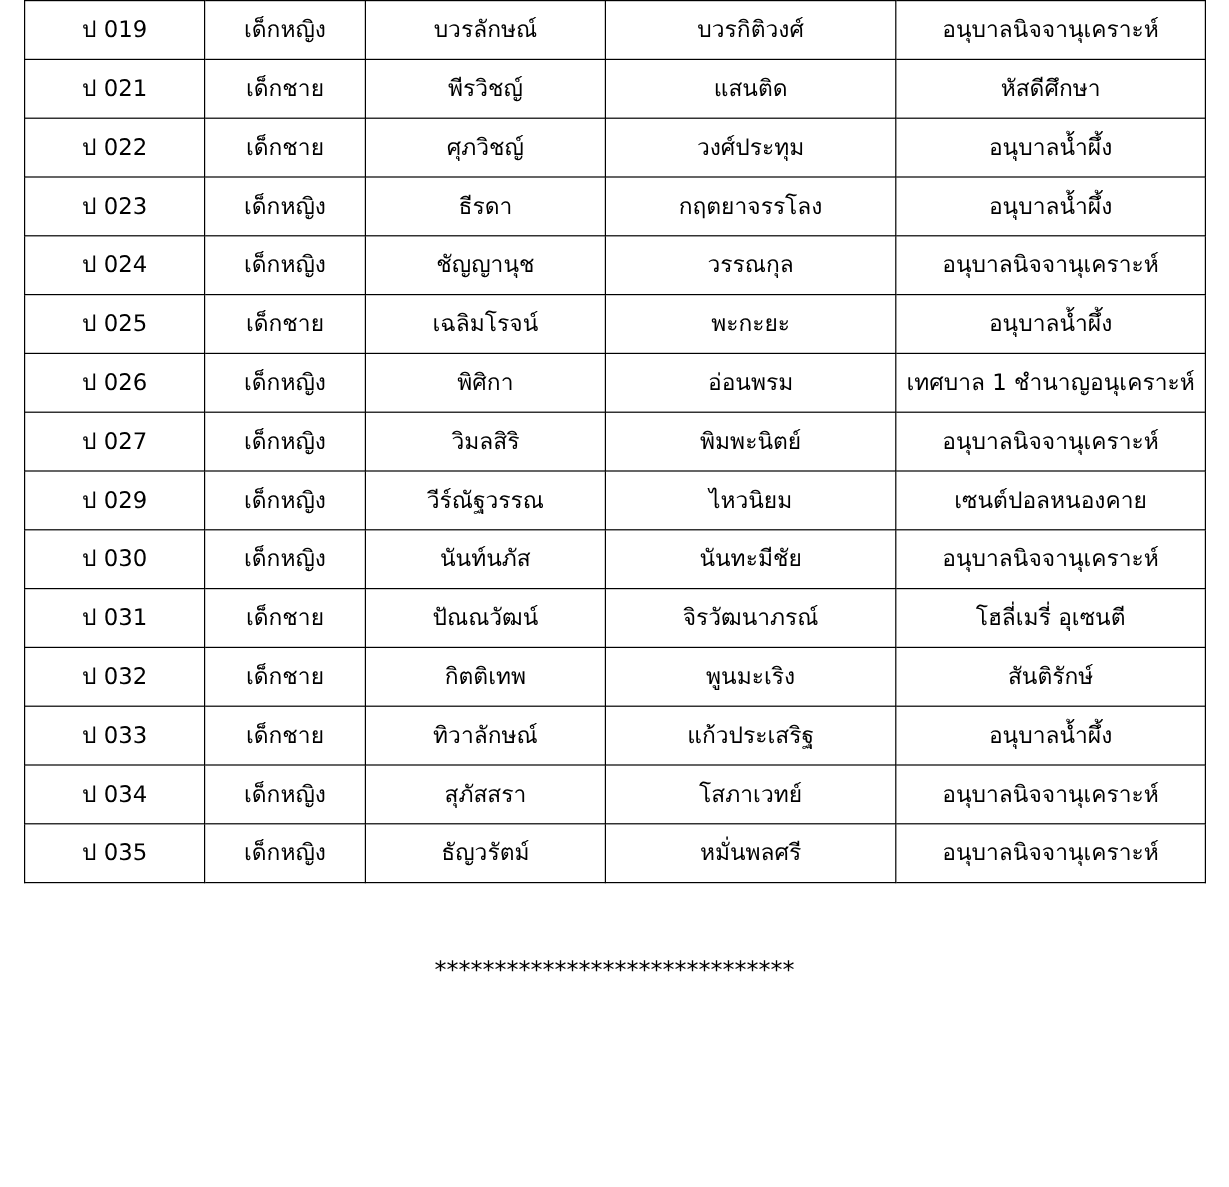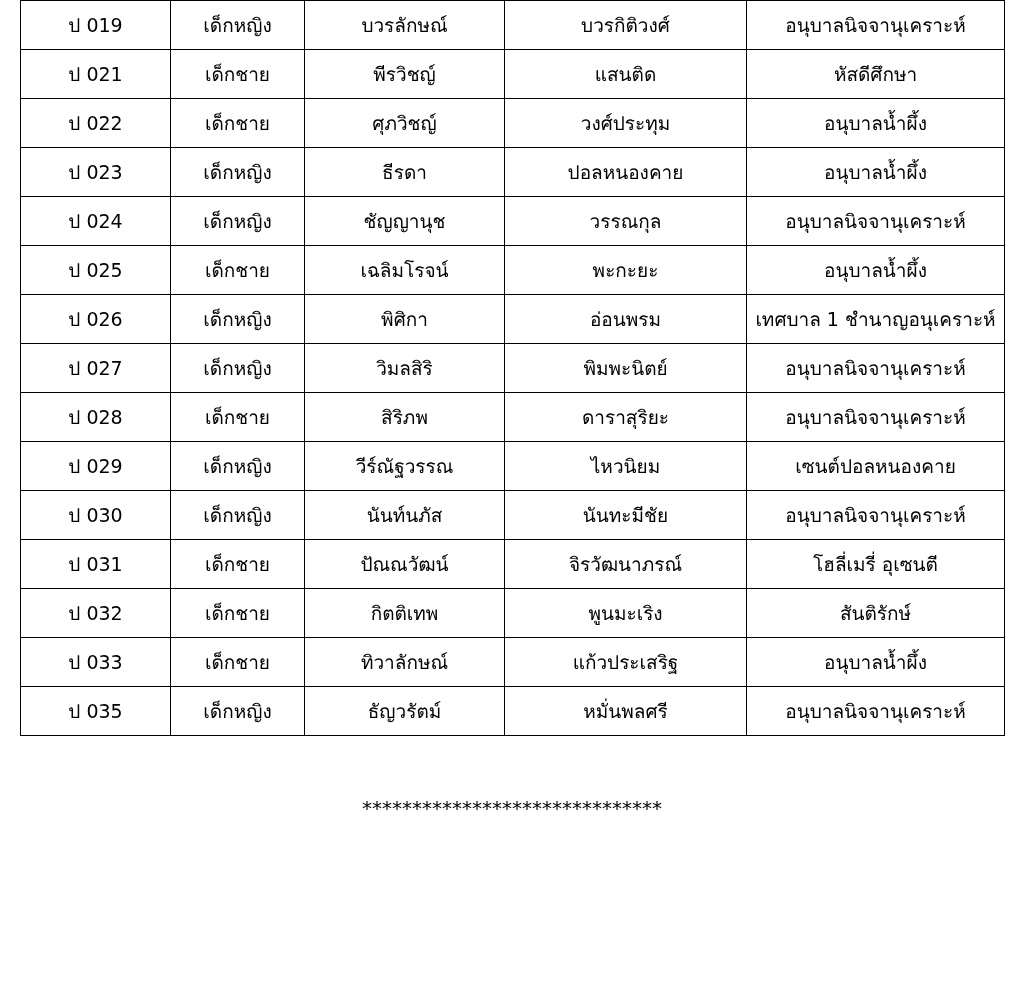--- a/index.html
+++ b/index.html
@@ -84,21 +84,21 @@
           <td>ป 022</td>
           <td>เด็กชาย</td>
           <td>ศุภวิชญ์</td>
           <td>วงศ์ประทุม</td>
           <td>อนุบาลน้ำผึ้ง</td>
         </tr>
         <tr>
           <td>ป 023</td>
           <td>เด็กหญิง</td>
           <td>ธีรดา</td>
-          <td>ปอลหนองคาย</td>
+          <td>กฤตยาจรรโลง</td>
           <td>อนุบาลน้ำผึ้ง</td>
         </tr>
         <tr>
           <td>ป 024</td>
           <td>เด็กหญิง</td>
           <td>ชัญญานุช</td>
           <td>วรรณกุล</td>
           <td>อนุบาลนิจจานุเคราะห์</td>
         </tr>
         <tr>
@@ -113,27 +113,20 @@
           <td>เด็กหญิง</td>
           <td>พิศิกา</td>
           <td>อ่อนพรม</td>
           <td>เทศบาล 1 ชำนาญอนุเคราะห์</td>
         </tr>
         <tr>
           <td>ป 027</td>
           <td>เด็กหญิง</td>
           <td>วิมลสิริ</td>
           <td>พิมพะนิตย์</td>
-          <td>อนุบาลนิจจานุเคราะห์</td>
-        </tr>
-        <tr>
-          <td>ป 028</td>
-          <td>เด็กชาย</td>
-          <td>สิริภพ</td>
-          <td>ดาราสุริยะ</td>
           <td>อนุบาลนิจจานุเคราะห์</td>
         </tr>
         <tr>
           <td>ป 029</td>
           <td>เด็กหญิง</td>
           <td>วีร์ณัฐวรรณ</td>
           <td>ไหวนิยม</td>
           <td>เซนต์ปอลหนองคาย</td>
         </tr>
         <tr>
@@ -158,20 +151,27 @@
           <td>สันติรักษ์</td>
         </tr>
         <tr>
           <td>ป 033</td>
           <td>เด็กชาย</td>
           <td>ทิวาลักษณ์</td>
           <td>แก้วประเสริฐ</td>
           <td>อนุบาลน้ำผึ้ง</td>
         </tr>
         <tr>
+          <td>ป 034</td>
+          <td>เด็กหญิง</td>
+          <td>สุภัสสรา</td>
+          <td>โสภาเวทย์</td>
+          <td>อนุบาลนิจจานุเคราะห์</td>
+        </tr>
+        <tr>
           <td>ป 035</td>
           <td>เด็กหญิง</td>
           <td>ธัญวรัตม์</td>
           <td>หมั่นพลศรี</td>
           <td>อนุบาลนิจจานุเคราะห์</td>
         </tr>
       </tbody>
   </table>
 
   <div class="footer-mark">******************************</div>

